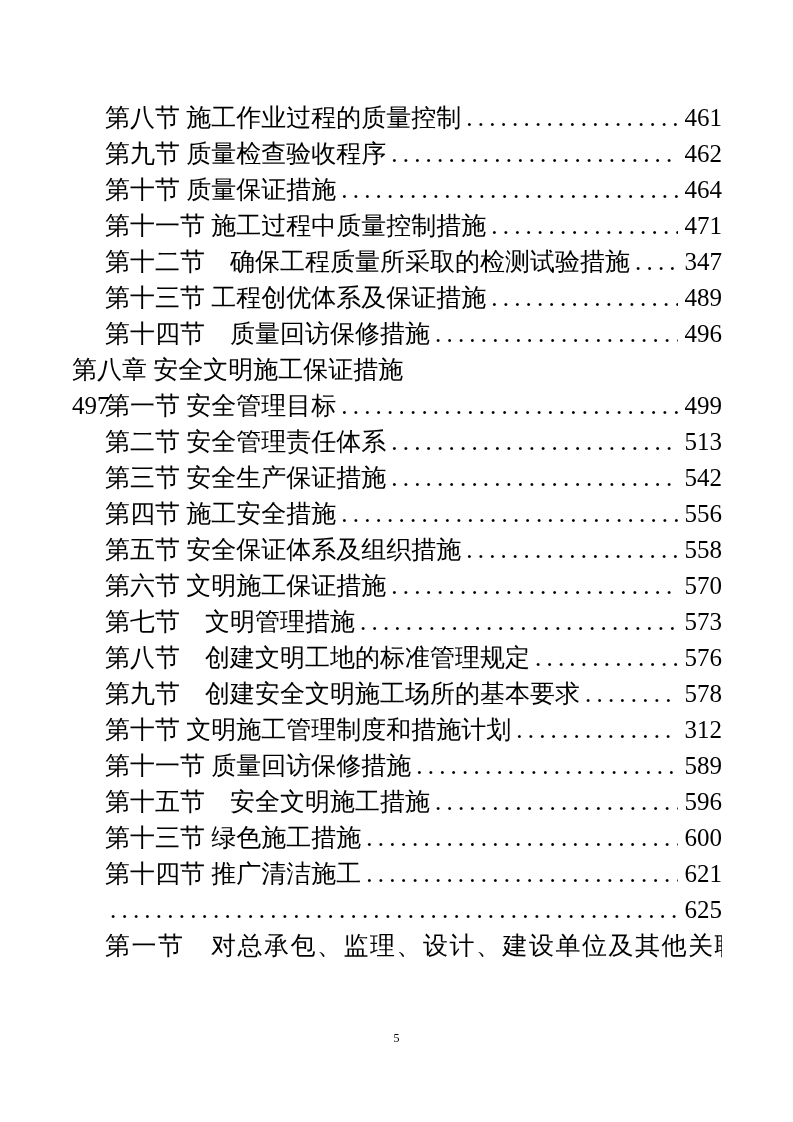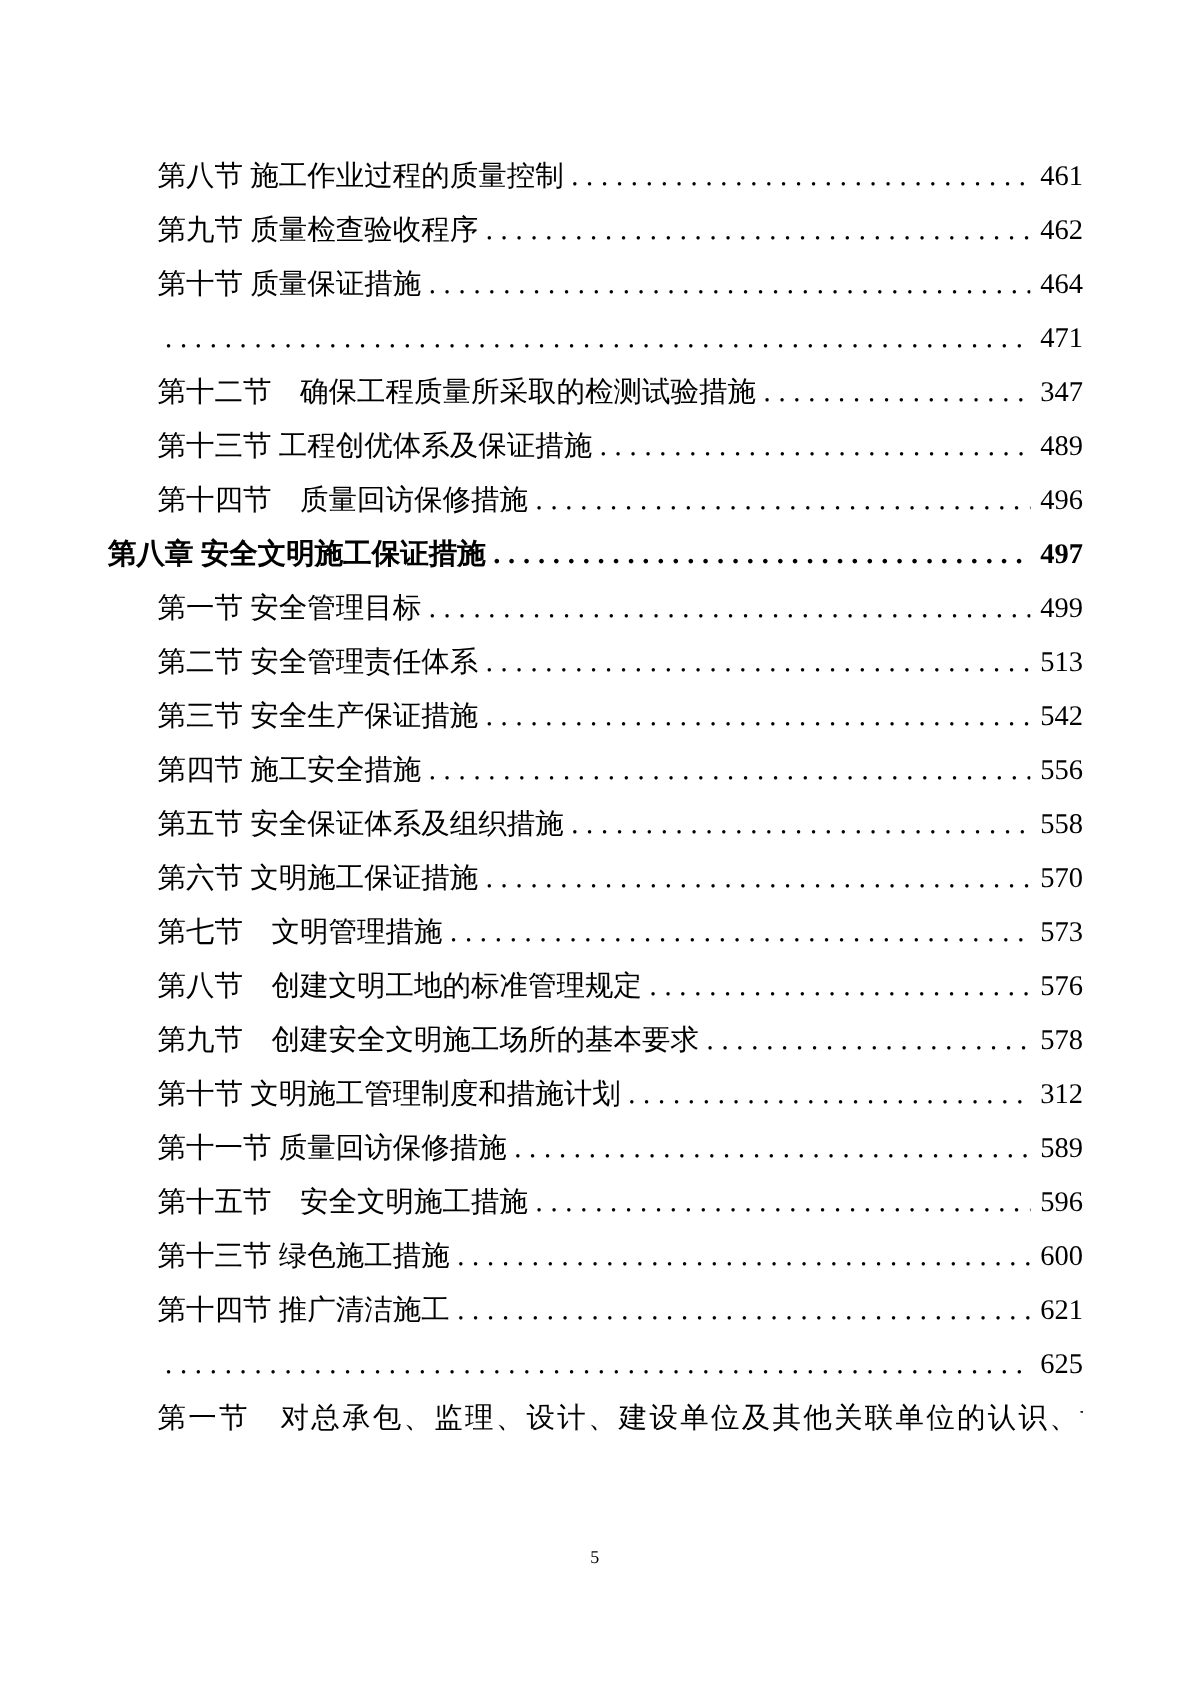--- a/index.html
+++ b/index.html
@@ -19,29 +19,30 @@
   .toc {
     position: absolute;
     top: 100px;
     left: 72px;
     width: 650px;
   }
   .toc-row {
     display: flex;
     height: 36px;
     line-height: 36px;
-    font-size: 19px;
+    font-size: 25px;
     align-items: flex-start;
   }
   .toc-row.section,
   .toc-row.section-continued {
     margin-left: 33px;
   }
   .toc-row.chapter {
-    font-weight: 700;
+    font-weight: 400;
+    flex-direction: column;
   }
   .toc-title {
     white-space: pre;
     flex: 0 0 auto;
   }
   .toc-dots {
     flex: 1 1 auto;
     min-width: 0;
     overflow: hidden;
     white-space: nowrap;
@@ -87,20 +88,21 @@
         <span class="toc-title">第九节 质量检查验收程序</span>
         <span class="toc-dots"></span>
         <span class="toc-page-num">462</span>
       </div>
       <div class="toc-row section">
         <span class="toc-title">第十节 质量保证措施</span>
         <span class="toc-dots"></span>
         <span class="toc-page-num">464</span>
       </div>
       <div class="toc-row section">
+        <span class="toc-title">第十一节 施工过程中质量控制措施</span>
         <span class="toc-dots"></span>
         <span class="toc-page-num">471</span>
       </div>
       <div class="toc-row section">
         <span class="toc-title">第十二节　确保工程质量所采取的检测试验措施</span>
         <span class="toc-dots"></span>
         <span class="toc-page-num">347</span>
       </div>
       <div class="toc-row section">
         <span class="toc-title">第十三节 工程创优体系及保证措施</span>

